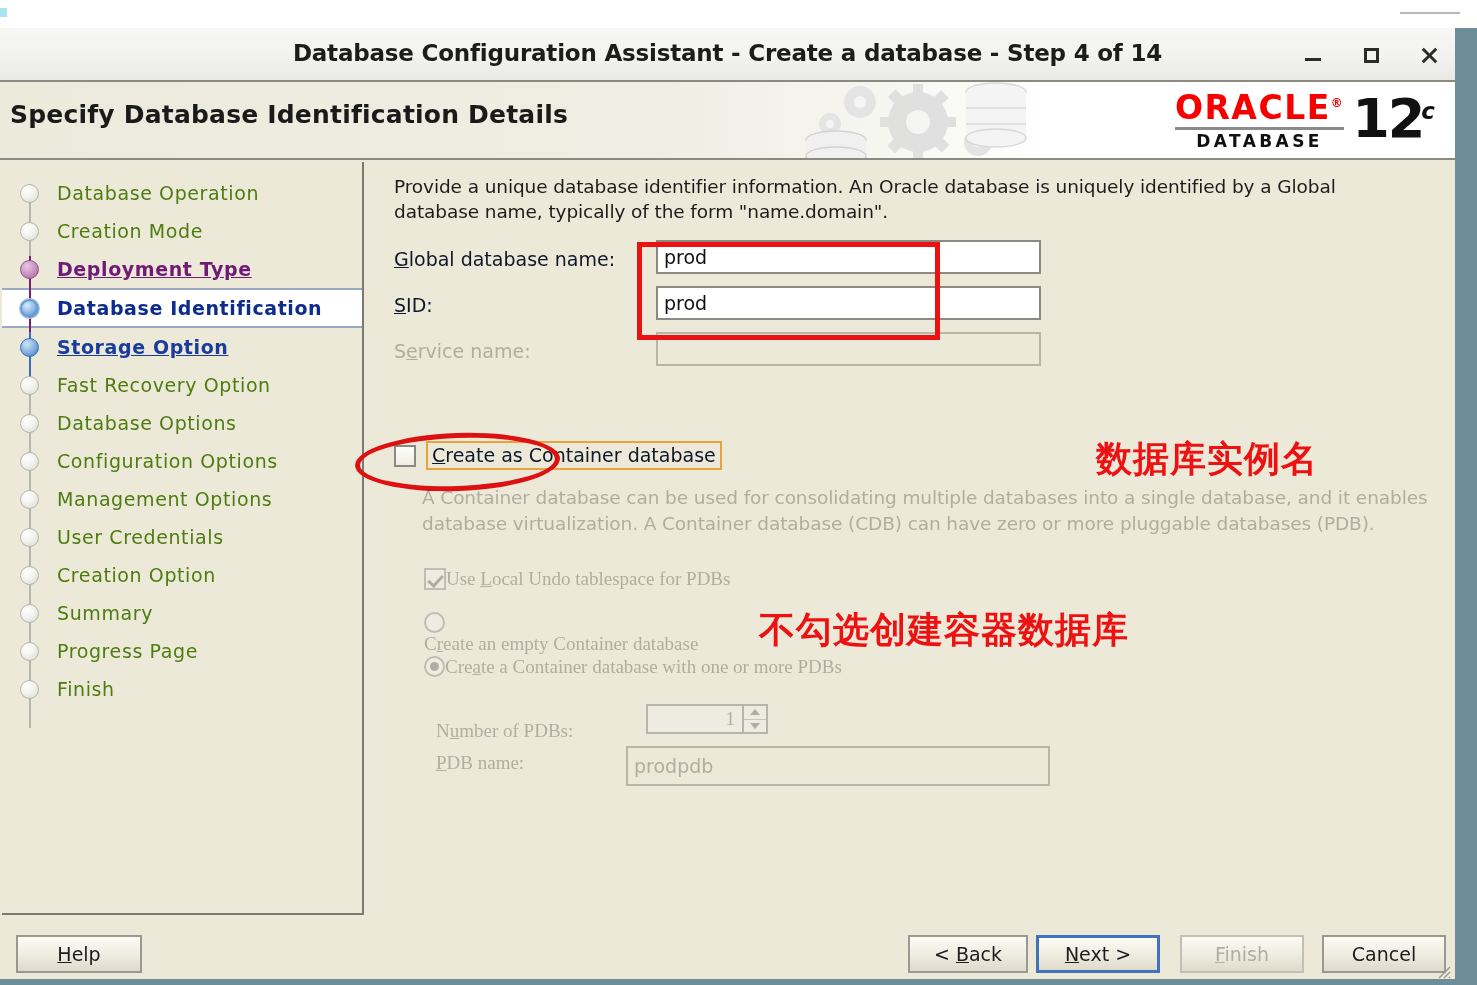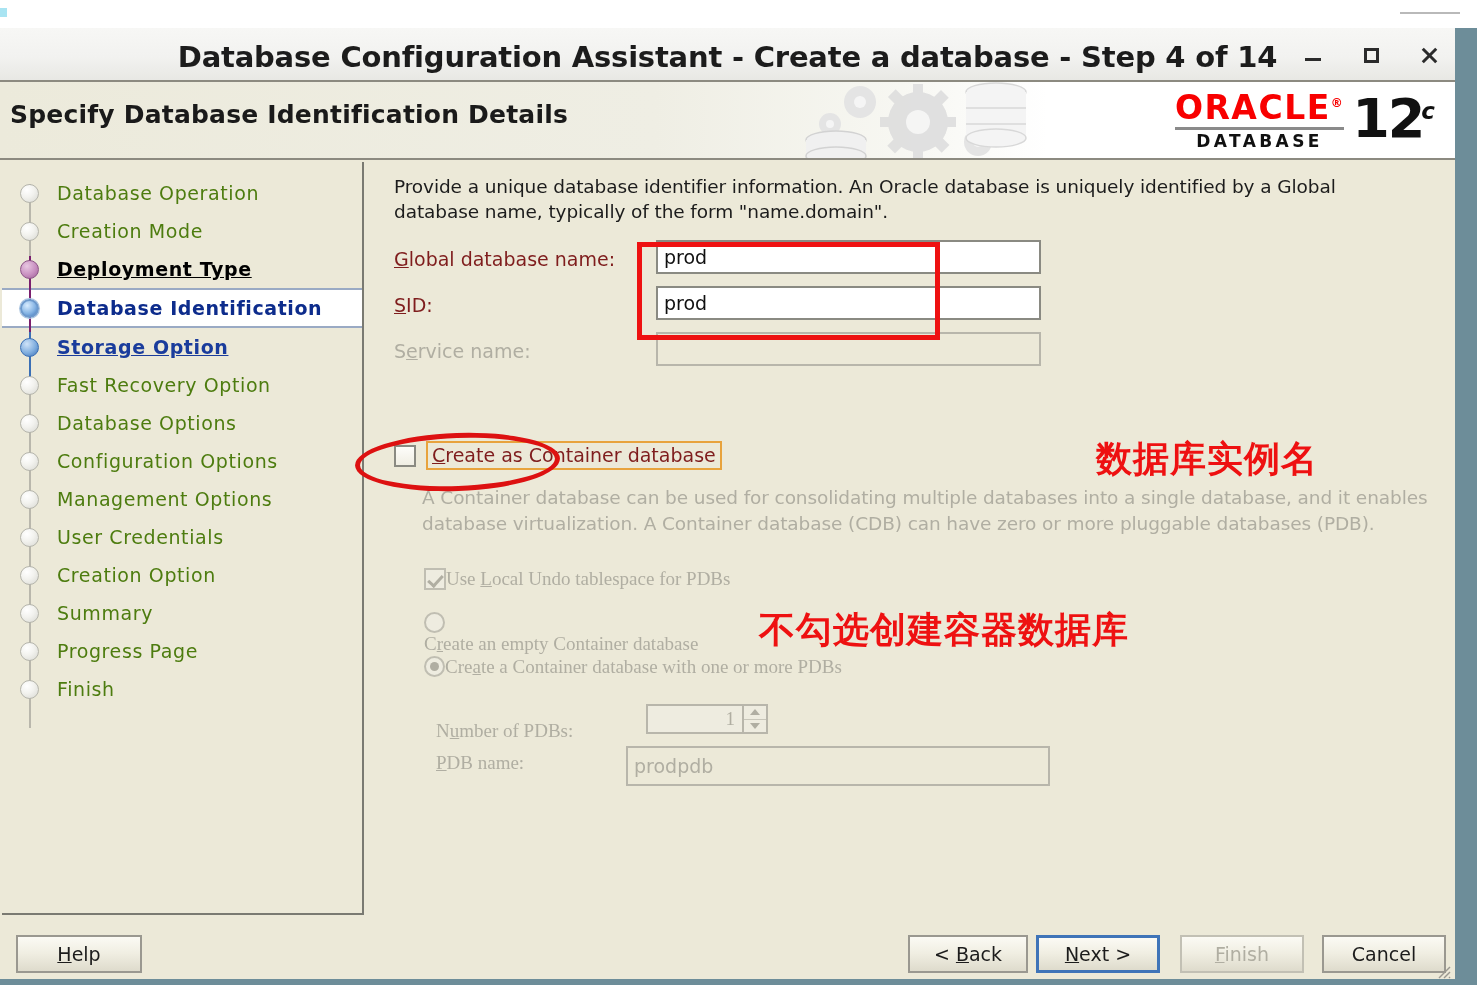--- a/index.html
+++ b/index.html
@@ -57,21 +57,21 @@
     position: relative;
     height: 54px;
     background: linear-gradient(to bottom, #f7f7f5 0%, #f2f2f0 55%, #e8e8e4 100%);
     border-bottom: 2px solid #8c8a80;
     box-sizing: border-box;
   }
   .title-text {
     position: absolute;
     left: 0; right: 0; top: 12px;
     text-align: center;
-    font-size: 29px;
+    font-size: 23px;
     font-weight: bold;
     color: #1c1c1c;
     letter-spacing: -0.2px;
     font-family: "DejaVu Sans", "Liberation Sans", sans-serif;
   }
   .win-btns {
     position: absolute;
     right: 16px; top: 0;
     height: 54px;
     display: flex;
@@ -242,21 +242,21 @@
     box-sizing: border-box;
     box-shadow: 0 0 0 1px #aac4e0;
   }
   .step .label {
     font-size: 19px;
     color: #4d7c0f;
     letter-spacing: 0.6px;
     white-space: nowrap;
   }
   .step.done .label {
-    color: #000000;
+    color: #701a75;
     text-decoration: underline;
     font-weight: bold;
   }
   .step.visited .label {
     color: #1a3c9c;
     text-decoration: underline;
     font-weight: bold;
   }
   .step.current {
     background: #ffffff;
@@ -297,21 +297,21 @@
     letter-spacing: -0.1px;
   }
 
   .form-row {
     position: absolute;
     display: flex;
     align-items: center;
   }
   .flabel {
     font-size: 19px;
-    color: #7f1d1d;
+    color: #0f172a;
     white-space: nowrap;
   }
   .flabel.dim { color: #b0aea2; }
   .flabel u { text-decoration: underline; }
 
   .tfield {
     background: #ffffff;
     border: 2px solid #8a8a82;
     box-sizing: border-box;
     font-size: 19px;

